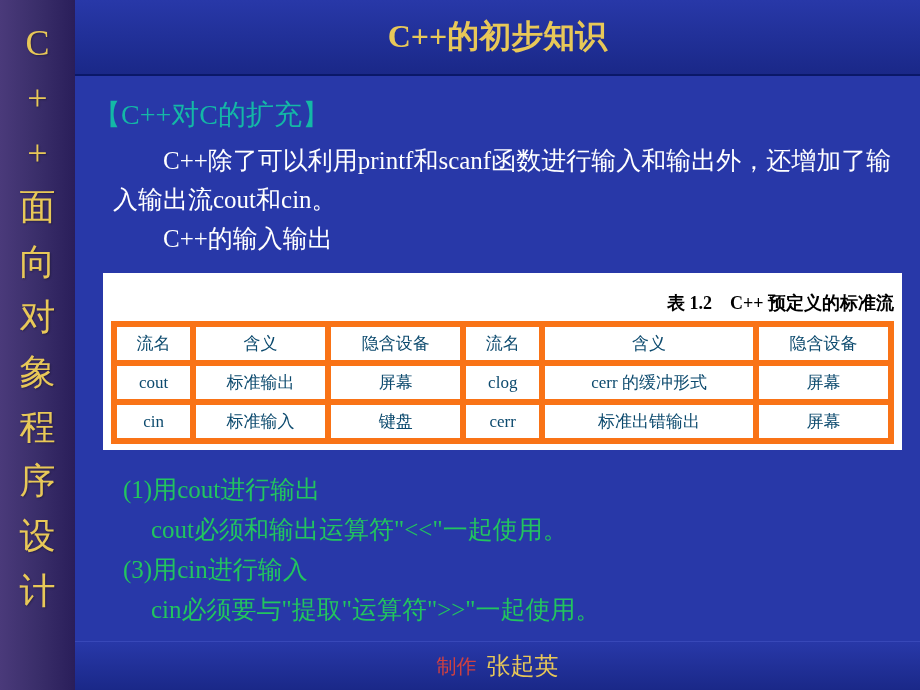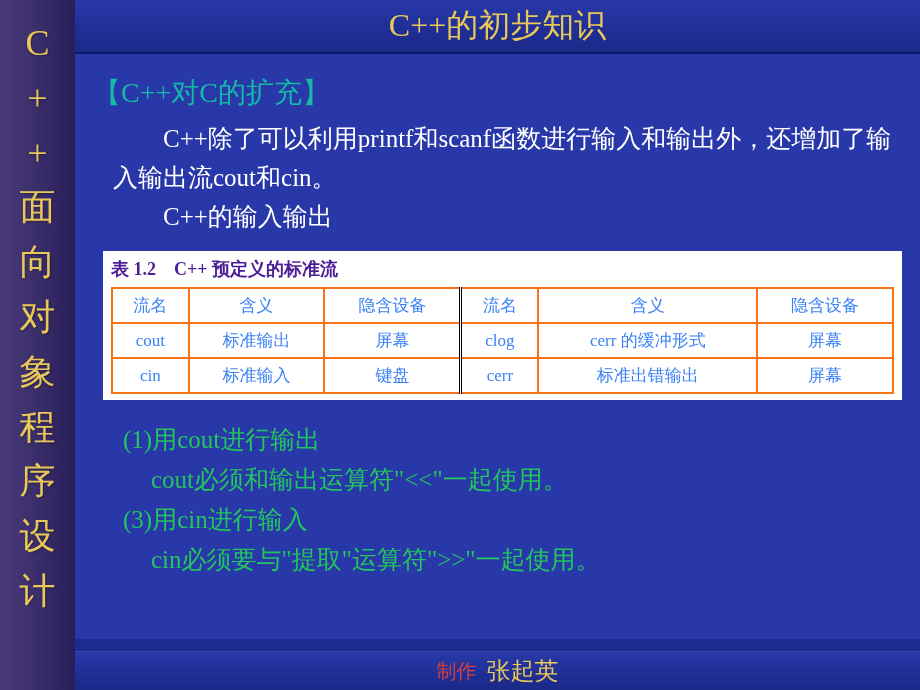--- a/index.html
+++ b/index.html
@@ -36,26 +36,27 @@
       text-shadow: 1px 1px 2px rgba(0,0,0,0.3);
     }
     .main {
       position: absolute;
       left: 75px;
       top: 0;
       right: 0;
       height: 100%;
     }
     .title-bar {
-      height: 54px;
+      height: 76px;
       background: linear-gradient(to bottom, #2838a8 0%, #1a2888 100%);
       display: flex;
       align-items: center;
       justify-content: center;
       border-bottom: 2px solid #0a1868;
+      font-weight: bold;
     }
     .title-text {
       color: #e8c858;
       font-size: 32px;
       font-family: "SimSun", serif;
     }
     .content {
       padding: 20px 18px 0 18px;
       background: #2838a8;
       height: calc(100% - 70px - 35px);
@@ -75,38 +76,39 @@
     }
     .indent {
       text-indent: 2em;
     }
     .table-wrap {
       background: #ffffff;
       margin: 15px 0 20px 10px;
       padding: 6px 8px 6px 8px;
     }
     .table-caption {
-      text-align: left;
-      color: #4c1d95;
+      text-align: right;
+      color: #000000;
       font-size: 18px;
       font-family: "SimSun", serif;
       font-weight: bold;
       padding-bottom: 6px;
+      margin-top: 12px;
     }
     table {
       width: 100%;
       border-collapse: collapse;
     }
     th, td {
-      border: 2px solid #f97316;
+      border: 6px solid #f97316;
       padding: 5px 4px;
       text-align: center;
       font-size: 17px;
       font-family: "SimSun", serif;
-      color: #3b82f6;
+      color: #0c4a6e;
     }
     th {
       font-weight: normal;
     }
     .double-border-right {
       border-right: 3px double #000;
     }
     .points {
       margin-top: 10px;
       margin-left: 30px;
@@ -118,21 +120,21 @@
       line-height: 1.6;
     }
     .points .sub {
       margin-left: 28px;
     }
     .footer {
       position: absolute;
       bottom: 0;
       left: 75px;
       right: 0;
-      height: 39px;
+      height: 49px;
       background: linear-gradient(to bottom, #2838a8 0%, #1a2888 100%);
       display: flex;
       align-items: center;
       justify-content: center;
       gap: 10px;
       border-top: 1px solid #3848b8;
     }
     .footer-label {
       color: #d04040;
       font-size: 20px;

